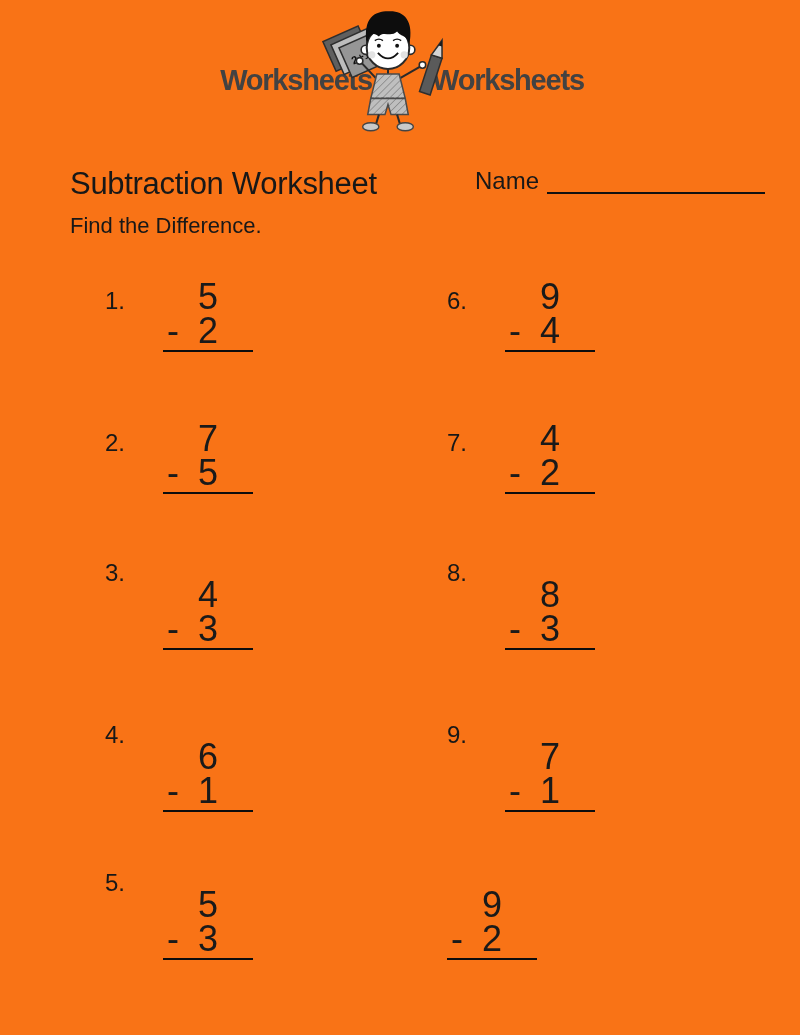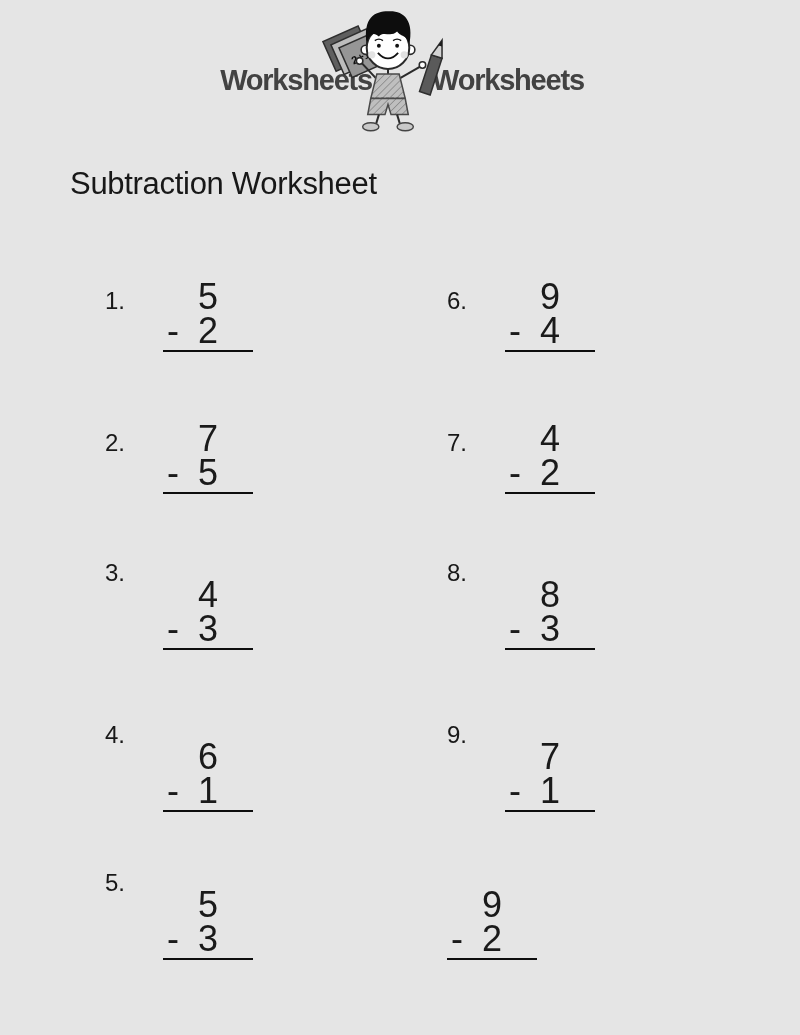--- a/index.html
+++ b/index.html
@@ -1,20 +1,20 @@
 <!DOCTYPE html>
 <html><head>
 <meta charset="utf-8">
 <style>
   * { margin:0; padding:0; box-sizing:border-box; }
   html,body { background:#ffffff; }
   body { font-family:"Liberation Sans", sans-serif; color:#1a1a1a; }
   .page {
     position:relative; width:800px; height:1035px; margin:0 auto;
-    background:#e5e5e5; overflow:hidden;
+    background:#f97316; overflow:hidden;
   }
 
   
   .logo-text {
     position:absolute; top:66px; font-weight:bold; font-size:29px;
     letter-spacing:-1.2px; color:#424242; line-height:1;
   }
   .logo-text.left  { left:0; width:372px; text-align:right; }
   .logo-text.right { left:432px; }
   .kid-svg { position:absolute; left:312px; top:3px; width:152px; height:130px; }
@@ -98,20 +98,25 @@
     <line x1="58" y1="94" x2="92" y2="94" stroke="#333" stroke-width="1.4" stroke-dasharray="3,2"></line>
     <path d="M58,94 L92,94 L95,110 L78,110 L75,100 L72,110 L55,110 Z" fill="url(#hatch)" stroke="#4a4a4a" stroke-width="1.5"></path>
 
     <line x1="66" y1="110" x2="63" y2="120" stroke="#2a2a2a" stroke-width="2"></line>
     <line x1="84" y1="110" x2="87" y2="120" stroke="#2a2a2a" stroke-width="2"></line>
     <ellipse cx="58" cy="122" rx="8" ry="4" fill="#c9c9c9" stroke="#444" stroke-width="1.4"></ellipse>
     <ellipse cx="92" cy="122" rx="8" ry="4" fill="#c9c9c9" stroke="#444" stroke-width="1.4"></ellipse>
   </svg>
 
   <div class="title">Subtraction Worksheet</div>
+  <div class="name-row">
+    <span class="name-label">Name</span>
+    <span class="name-line"></span>
+  </div>
+  <div class="instruction">Find the Difference.</div>
 
   <div class="problem col-left row1">
     <div class="plabel">1.</div>
     <div class="math">
       <div class="minuend">5</div>
       <div class="subrow">
         <span class="minus">-</span>
         <span>2</span>
       </div>
       <div class="rule"></div>

